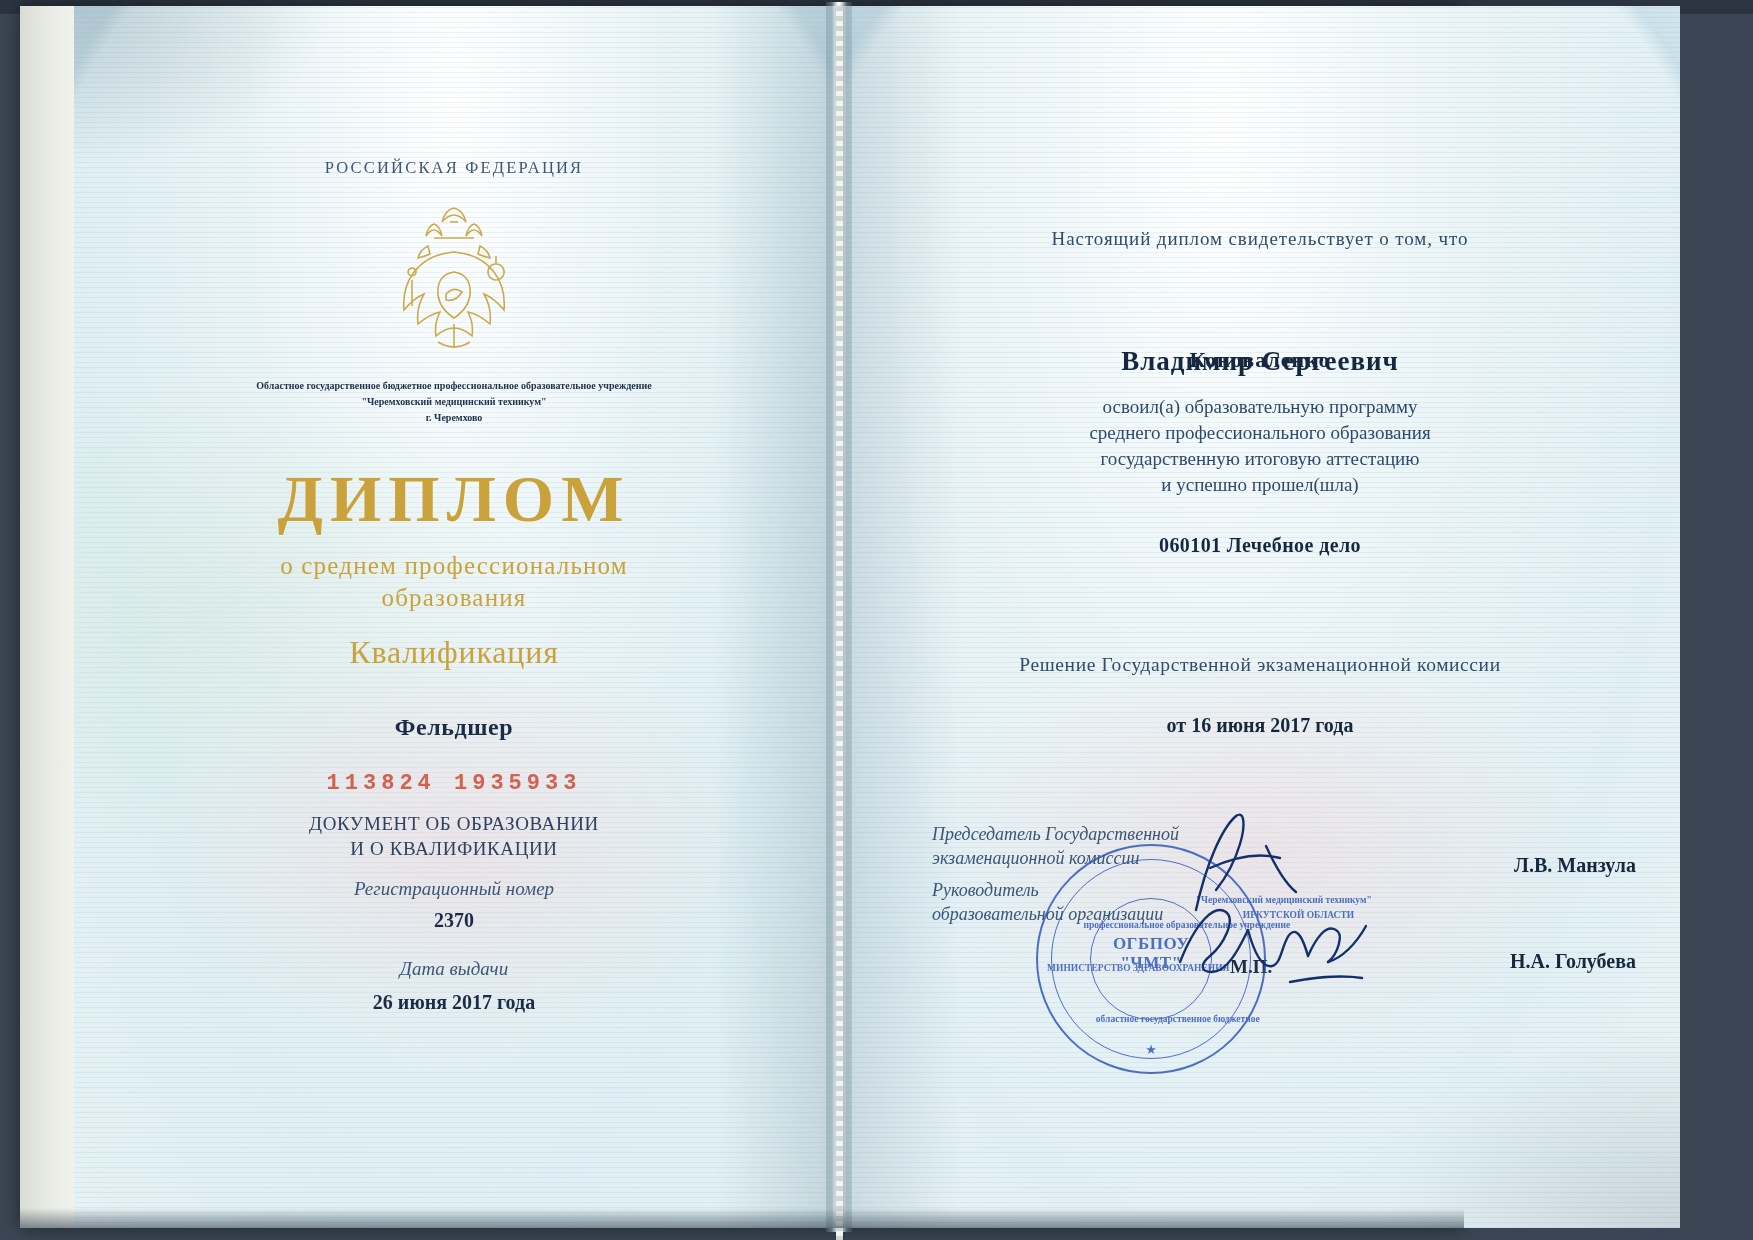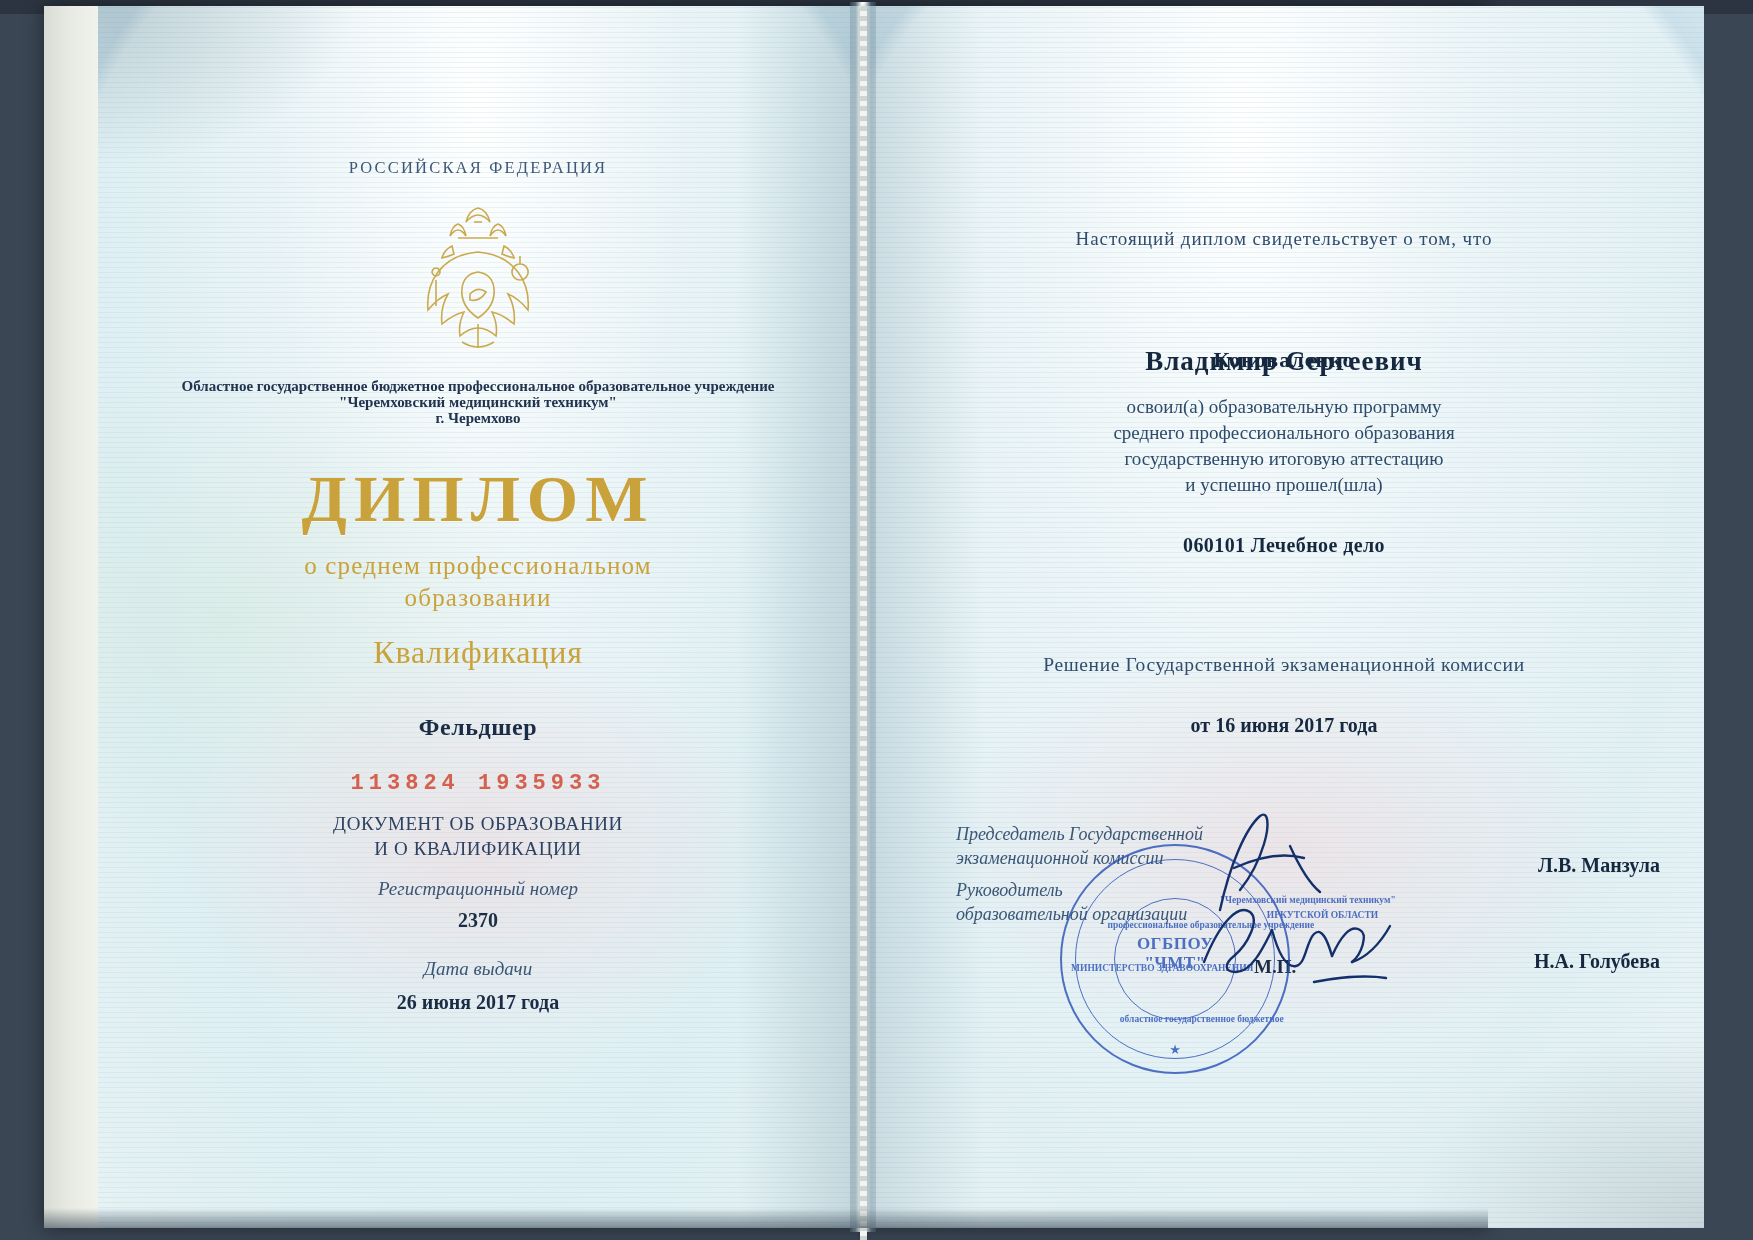--- a/index.html
+++ b/index.html
@@ -25,21 +25,21 @@
     
     content: "";
     position: absolute;
     left: 0; top: 0; right: 0; height: 14px;
     background: #2b3440;
   }
 
   
   .book {
     position: absolute;
-    left: 44px;
+    left: 20px;
     top: 6px;
     width: 1444px;
     height: 1222px;
     background: #e9f1f3;
     box-shadow: 0 0 18px rgba(0,0,0,.45);
   }
 
   
   .cover-left {
     position: absolute;
@@ -186,21 +186,21 @@
     top: 196px;
     left: 50%;
     transform: translateX(-50%);
     width: 180px;
     height: 172px;
     opacity: .92;
   }
   .inst {
     position: absolute;
     top: 372px; left: 36px; right: 36px;
-    font-size: 15px;
+    font-size: 10px;
     line-height: 16px;
     color: #22334f;
     font-weight: bold;
     font-family: "Liberation Serif", serif;
   }
   .diplom {
     position: absolute;
     top: 455px; left: 0; right: 0;
     font-size: 66px;
     letter-spacing: 7px;
@@ -505,21 +505,21 @@
         <div class="inst">
           <div>Областное государственное бюджетное профессиональное образовательное учреждение</div>
           <div>"Черемховский медицинский техникум"</div>
           <div>г. Черемхово</div>
         </div>
 
         <div class="diplom">ДИПЛОМ</div>
 
         <div class="diplom-sub">
           <div>о среднем профессиональном</div>
-          <div>образовании</div>
+          <div>образования</div>
         </div>
 
         <div class="qual-label">Квалификация</div>
         <div class="qual-value">Фельдшер</div>
 
         <div class="blank-no">113824  1935933</div>
 
         <div class="doc-about">
           <div>ДОКУМЕНТ ОБ ОБРАЗОВАНИИ</div>
           <div>И О КВАЛИФИКАЦИИ</div>

